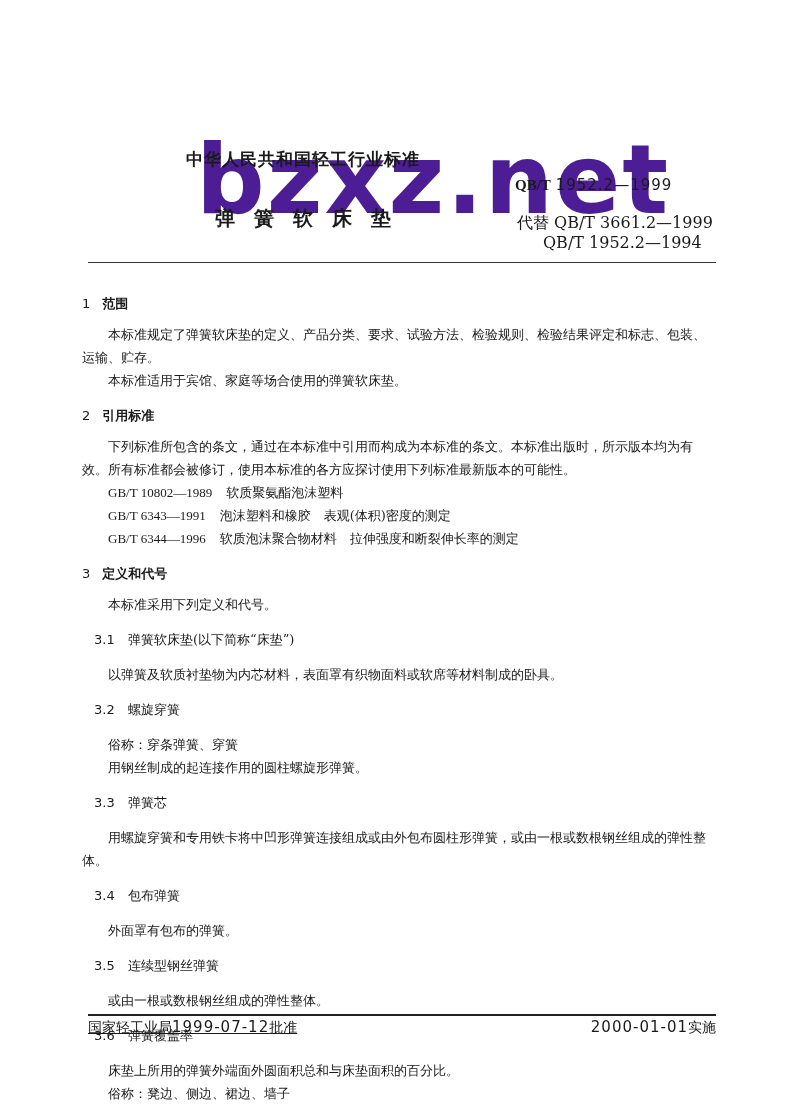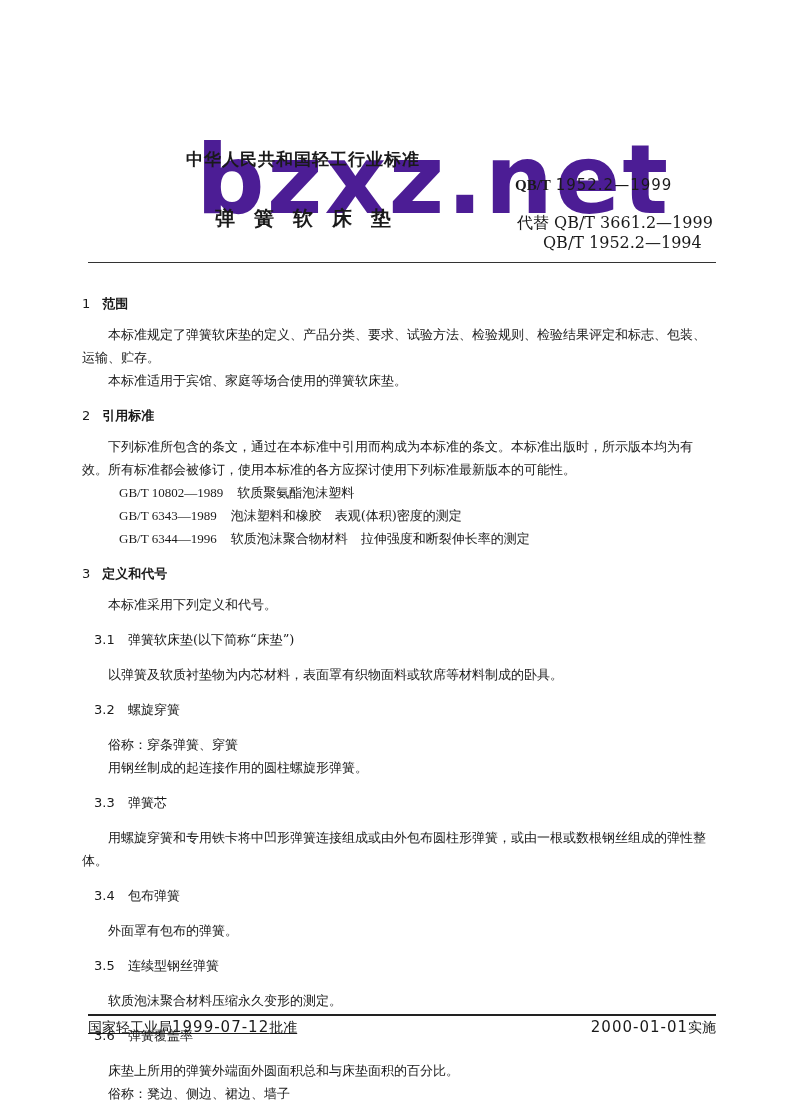--- a/index.html
+++ b/index.html
@@ -32,21 +32,21 @@
     .replaces { left: 517px; top: 213px; font-size: 16px; line-height: 20px; }
     .replaces .row2 { padding-left: 26px; }
     .rule-top { left: 88px; top: 262px; width: 628px; height: 1px; background: #333; }
     .rule-bottom { left: 88px; top: 1014px; width: 628px; height: 1.5px; background: #222; }
     .content { left: 82px; top: 292px; width: 625px; font-size: 13px; line-height: 23px; }
     .h1 { font-family: "DejaVu Sans", sans-serif; font-weight: bold; font-size: 13px; margin: 0; }
     .h1 .n { font-weight: normal; margin-right: 12px; }
     .p { margin: 0; text-indent: 26px; }
     .indent { margin: 0; padding-left: 26px; }
     .ref { margin: 0; padding-left: 26px; white-space: pre; }
-    .ref .code { display: inline-block; min-width: 0; margin-right: 14px; font-family: "Liberation Serif", serif; margin-left: 11px; }
+    .ref .code { display: inline-block; min-width: 0; margin-right: 14px; font-family: "Liberation Serif", serif; }
     .sub { margin: 12px; }
     .sub .n { font-family: "DejaVu Sans", sans-serif; display: inline-block; width: 34px; }
     .gap-h { height: 12px; }
     .gap-s { height: 8px; }
     .footer-left {
       left: 88px; top: 1018px; font-family: "DejaVu Sans", sans-serif; font-size: 14px; text-decoration: underline;
     }
     .footer-left .d { font-size: 15px; letter-spacing: 1px; }
     .footer-right {
       right: 84px; top: 1018px; font-family: "DejaVu Sans", sans-serif; font-size: 14px;
@@ -76,21 +76,21 @@
   <p class="h1"><span class="n">1</span><span>范围</span></p>
   <div class="gap-s"></div>
   <p class="p">本标准规定了弹簧软床垫的定义、产品分类、要求、试验方法、检验规则、检验结果评定和标志、包装、运输、贮存。</p>
   <p class="p">本标准适用于宾馆、家庭等场合使用的弹簧软床垫。</p>
   <div class="gap-h"></div>
 
   <p class="h1"><span class="n">2</span><span>引用标准</span></p>
   <div class="gap-s"></div>
   <p class="p">下列标准所包含的条文，通过在本标准中引用而构成为本标准的条文。本标准出版时，所示版本均为有效。所有标准都会被修订，使用本标准的各方应探讨使用下列标准最新版本的可能性。</p>
   <p class="ref"><span class="code">GB/T 10802—1989</span><span>软质聚氨酯泡沫塑料</span></p>
-  <p class="ref"><span class="code">GB/T 6343—1989</span><span>泡沫塑料和橡胶　表观(体积)密度的测定</span></p>
+  <p class="ref"><span class="code">GB/T 6343—1991</span><span>泡沫塑料和橡胶　表观(体积)密度的测定</span></p>
   <p class="ref"><span class="code">GB/T 6344—1996</span><span>软质泡沫聚合物材料　拉伸强度和断裂伸长率的测定</span></p>
   <div class="gap-h"></div>
 
   <p class="h1"><span class="n">3</span><span>定义和代号</span></p>
   <div class="gap-s"></div>
   <p class="indent">本标准采用下列定义和代号。</p>
 
   <p class="sub"><span class="n">3.1</span><span>弹簧软床垫(以下简称“床垫”)</span></p>
   <p class="indent">以弹簧及软质衬垫物为内芯材料，表面罩有织物面料或软席等材料制成的卧具。</p>
 
@@ -98,21 +98,21 @@
   <p class="indent">俗称：穿条弹簧、穿簧</p>
   <p class="indent">用钢丝制成的起连接作用的圆柱螺旋形弹簧。</p>
 
   <p class="sub"><span class="n">3.3</span><span>弹簧芯</span></p>
   <p class="p">用螺旋穿簧和专用铁卡将中凹形弹簧连接组成或由外包布圆柱形弹簧，或由一根或数根钢丝组成的弹性整体。</p>
 
   <p class="sub"><span class="n">3.4</span><span>包布弹簧</span></p>
   <p class="indent">外面罩有包布的弹簧。</p>
 
   <p class="sub"><span class="n">3.5</span><span>连续型钢丝弹簧</span></p>
-  <p class="indent">软质泡沫聚合材料压缩永久变形的测定。</p>
+  <p class="indent">或由一根或数根钢丝组成的弹性整体。</p>
 
   <p class="sub"><span class="n">3.6</span><span>弹簧覆盖率</span></p>
   <p class="indent">床垫上所用的弹簧外端面外圆面积总和与床垫面积的百分比。</p>
 
   <p class="indent">俗称：凳边、侧边、裙边、墙子</p>
 
   <p class="sub"><span class="n">3.8</span><span>缝边</span></p>
   <p class="indent">把垫面上的覆合材料与围边覆合材料用边带缝合在一起，形成床垫上、下两表面的外围粗线边条。</p>
 </div>
 

